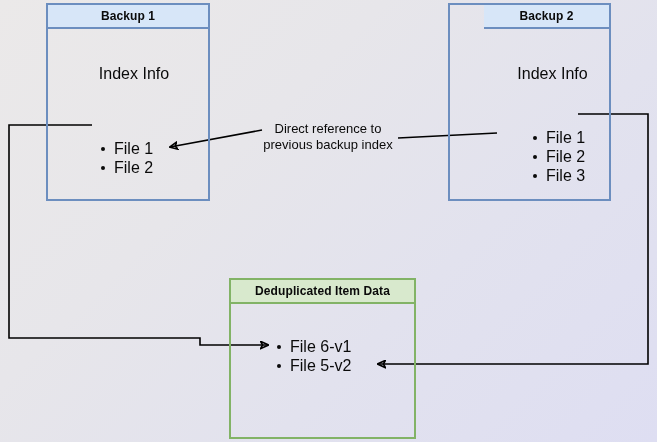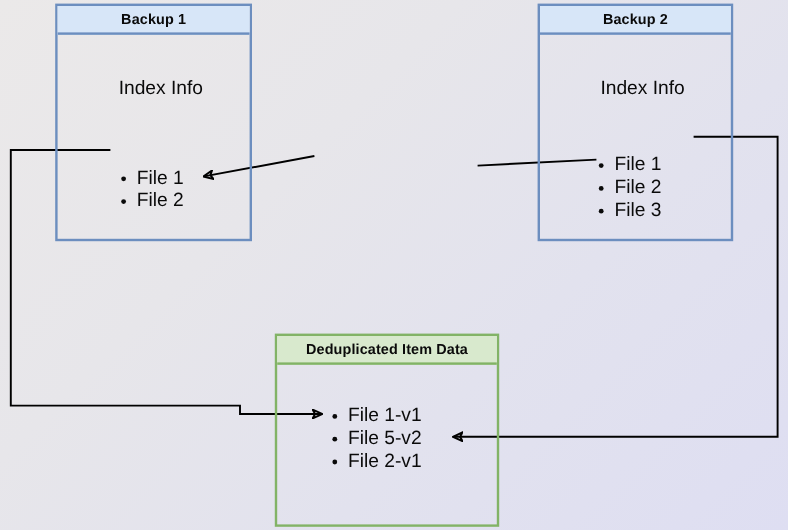--- a/index.html
+++ b/index.html
@@ -139,43 +139,44 @@
     </div>
     <div class="box-body">
       <div class="index-title" style="top:36px;">Index Info</div>
       <ul class="file-list" style="left:52px; top:110px;">
         <li>File 1</li>
         <li>File 2</li>
       </ul>
     </div>
   </div>
 
-  <div class="box" style="left:448px; top:3px; width:163px; height:198px;">
+  <div class="box" style="left:448px; top:3px; width:163px; height:198px;padding-left:34px;">
     <div class="box-header">
       <span>Backup 2</span>
     </div>
     <div class="box-body">
       <div class="index-title" style="top:36px;">Index Info</div>
       <ul class="file-list" style="left:48px; top:99px;">
         <li>File 1</li>
         <li>File 2</li>
         <li>File 3</li>
       </ul>
     </div>
   </div>
 
   <div class="box box-green" style="left:229px; top:278px; width:187px; height:161px;text-align:center;">
     <div class="box-header">
       <span>Deduplicated Item Data</span>
     </div>
     <div class="box-body">
       <ul class="file-list" style="left:45px; top:33px;">
-        <li>File 1-v1</li>
+        <li>File 6-v1</li>
         <li>File 5-v2</li>
-        <li>File 2-v1</li>
       </ul>
     </div>
   </div>
 
   <div class="caption" style="left:248px; top:121px; width:160px;">
+    <div>Direct reference to</div>
+    <div>previous backup index</div>
   </div>
 
 </div>
 
 </body></html>

